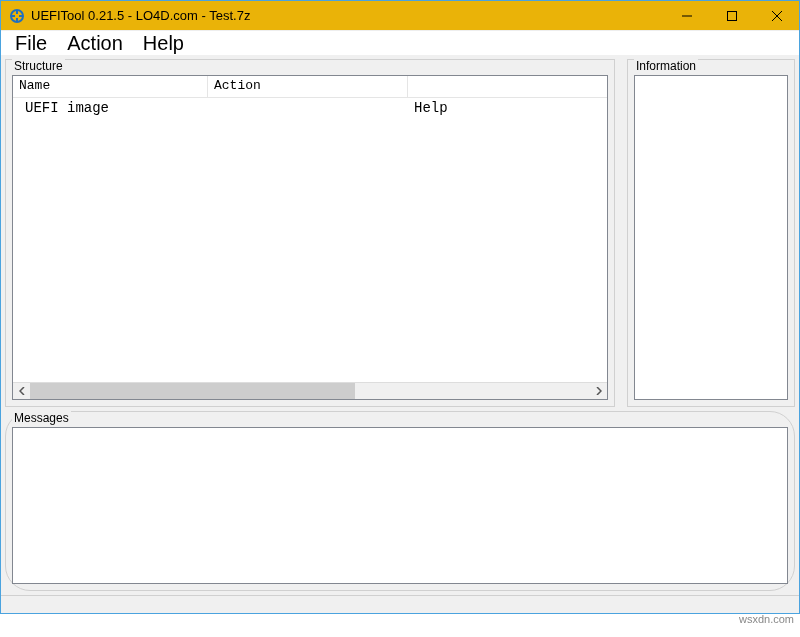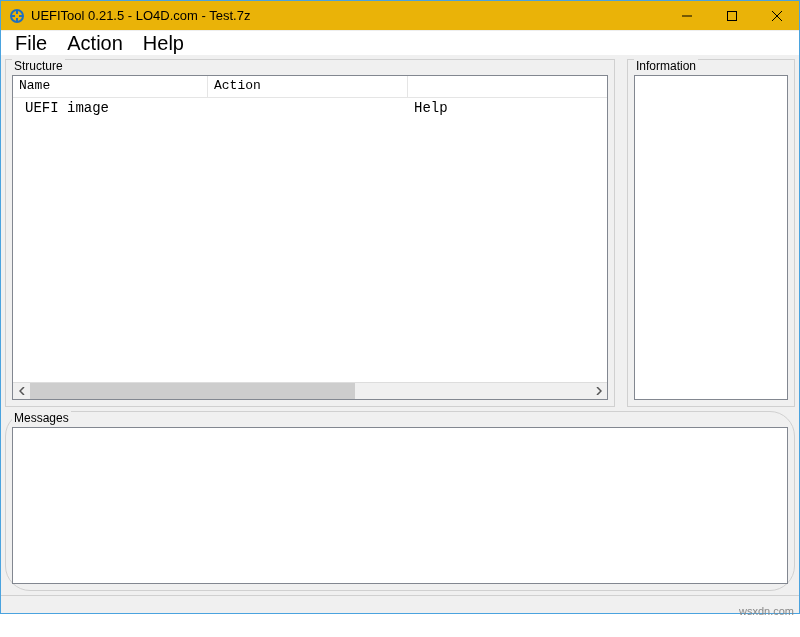--- a/index.html
+++ b/index.html
@@ -160,21 +160,21 @@
       background: #cdcdcd;
     }
     .statusbar {
       height: 18px;
       background: #f0f0f0;
       border-top: 1px solid #d0d0d0;
     }
     .watermark {
       position: absolute;
       right: 6px;
-      bottom: 20px;
+      bottom: 12px;
       font-size: 11px;
       color: #888;
       font-family: Arial, sans-serif;
       text-align: right;
     }
   </style>
 </head>
 <body>
 
 <div class="window">

